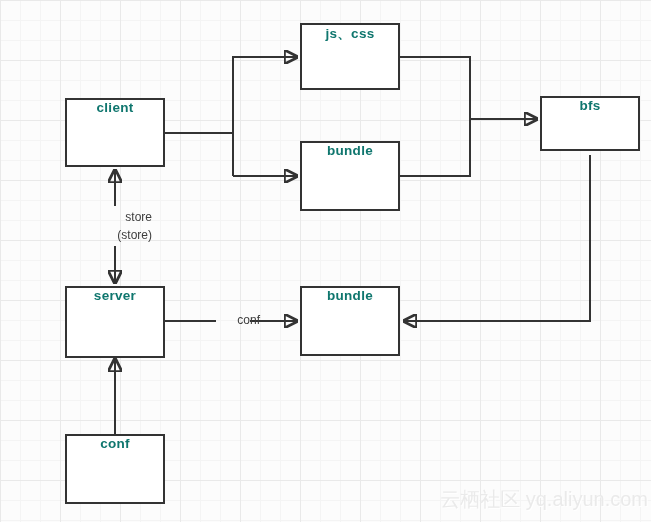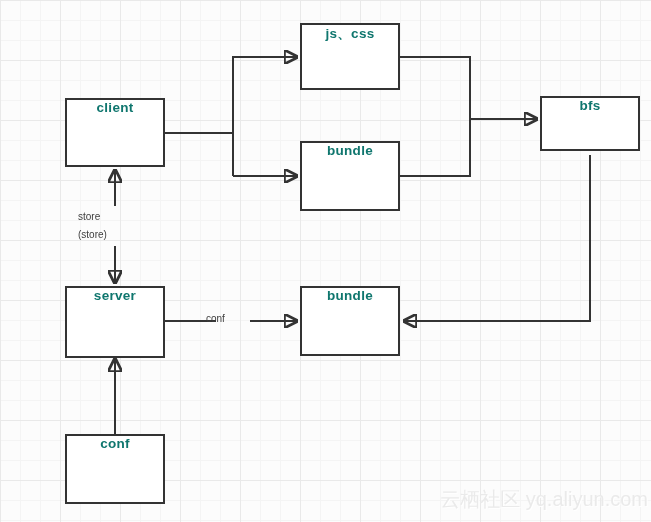--- a/index.html
+++ b/index.html
@@ -30,21 +30,21 @@
     color:#0f766e;font-size:13.5px;letter-spacing:0.3px;font-weight:bold;
   }
   .node-client{left:65px;top:98px;width:100px;height:69px;}
   .node-jscss{left:300px;top:23px;width:100px;height:67px;}
   .node-bundle-top{left:300px;top:141px;width:100px;height:70px;}
   .node-bfs{left:540px;top:96px;width:100px;height:55px;}
   .node-server{left:65px;top:286px;width:100px;height:72px;}
   .node-bundle-bottom{left:300px;top:286px;width:100px;height:70px;}
   .node-conf{left:65px;top:434px;width:100px;height:70px;}
   .edge-label{
-    position:absolute;color:#3d3d3d;font-size:10px;text-align:left;
+    position:absolute;color:#3d3d3d;font-size:12px;text-align:right;
   }
   .store-label{left:78px;top:208px;width:74px;line-height:18px;}
   .conf-label{left:206px;top:313px;width:54px;}
   .watermark{
     position:absolute;left:420px;top:486px;width:228px;
     font-size:20px;color:#eaeaea;text-align:right;white-space:nowrap;
     text-shadow:1px 1px 0 #ffffff;
     user-select:none;
   }
 </style>

